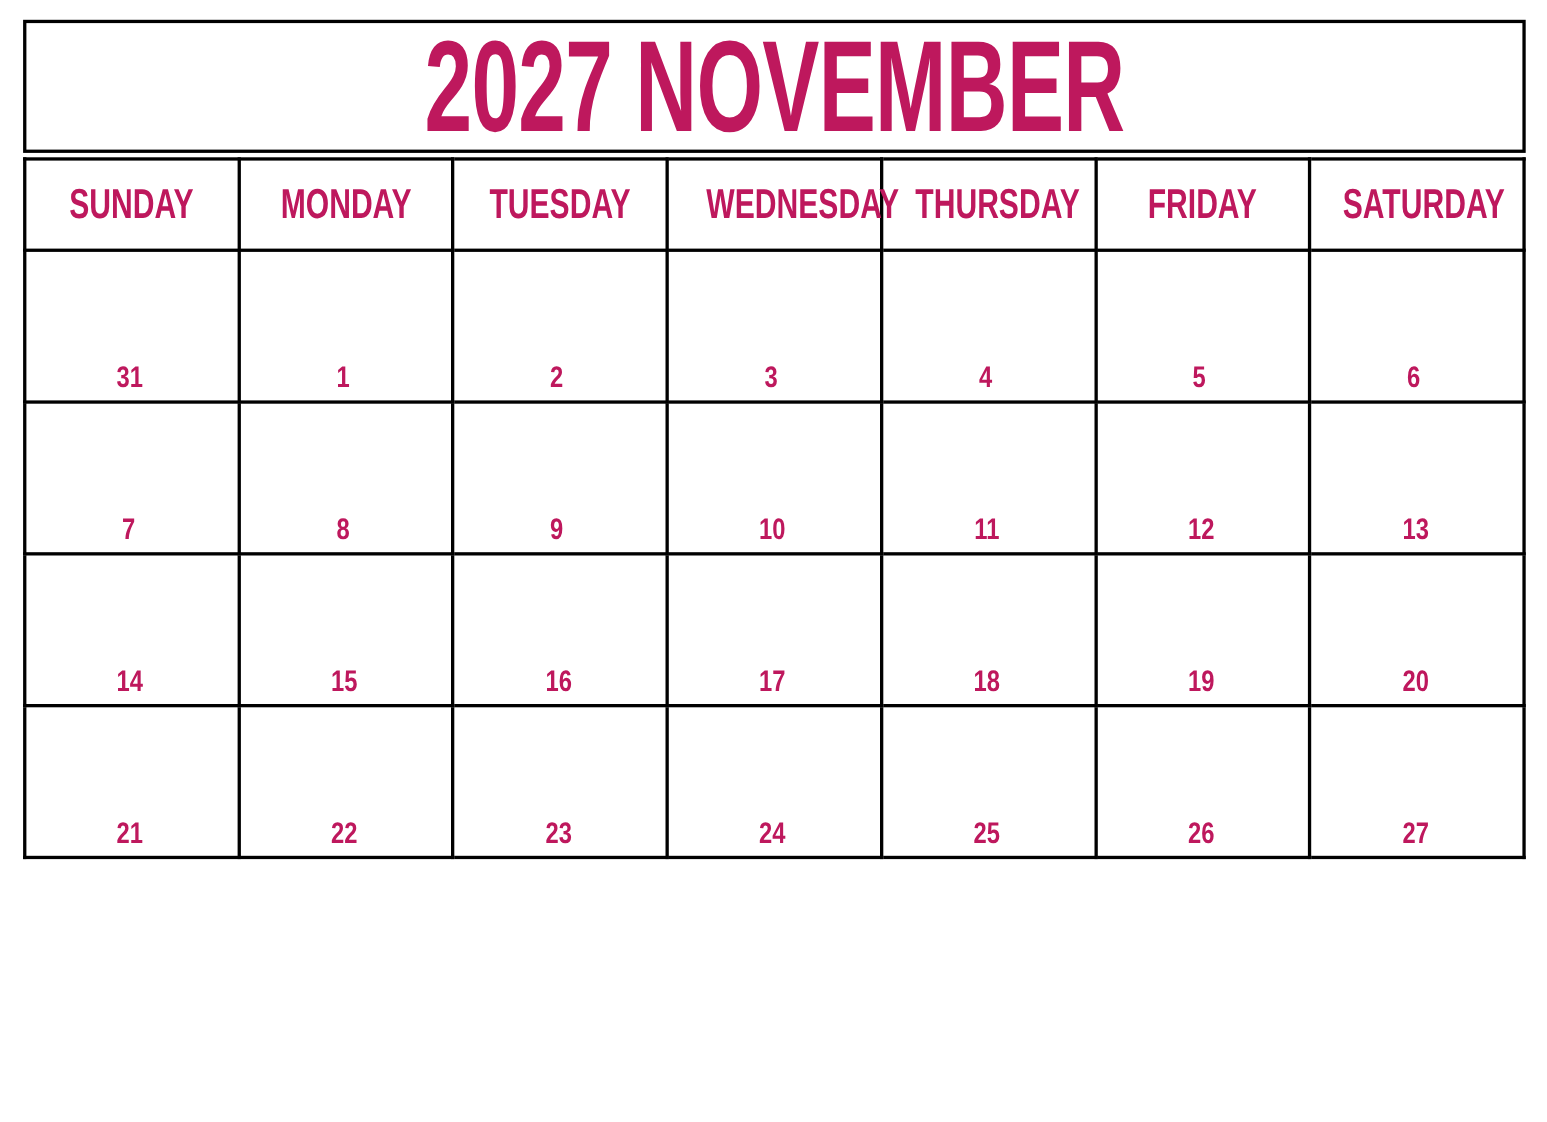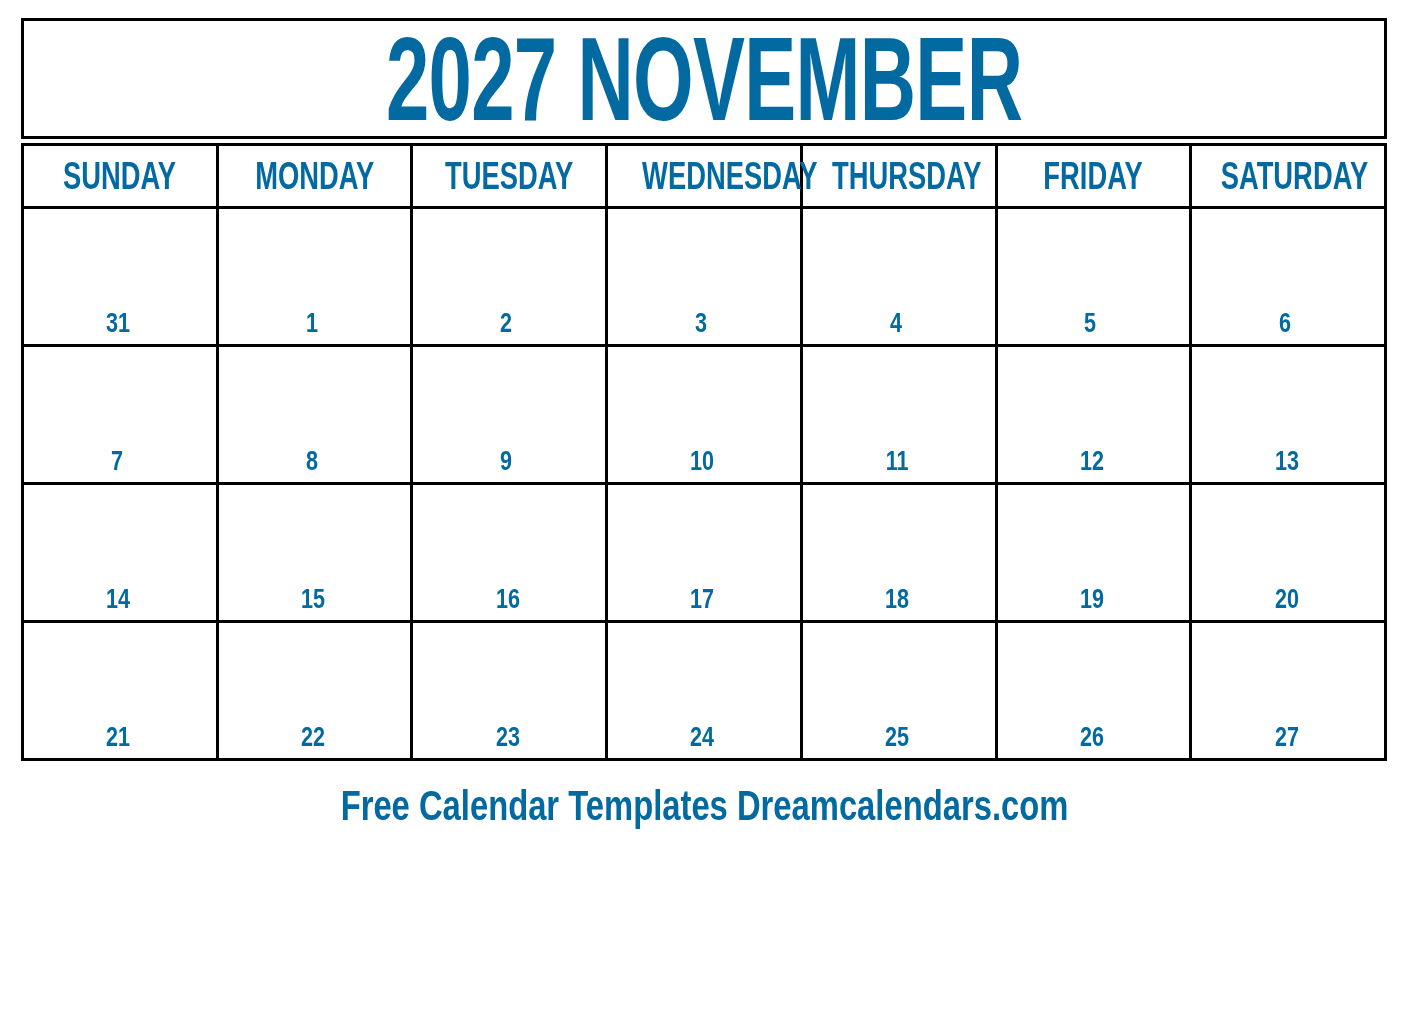--- a/index.html
+++ b/index.html
@@ -5,21 +5,21 @@
   * { box-sizing: border-box; }
   html, body {
     margin: 0; padding: 0;
     width: 1406px; height: 1020px;
     background: #ffffff;
   }
   .calendar {
     position: absolute;
     left: 21px; top: 18px;
     width: 1366px;
-    color: #0369a1;
+    color: #be185d;
     font-family: "Liberation Sans", sans-serif;
     font-weight: 700;
   }
   .title-box {
     height: 121px;
     border: 3px solid #000;
     display: flex;
     align-items: center;
     justify-content: center;
     margin-bottom: 4px;
@@ -35,21 +35,21 @@
   table.grid {
     width: 100%;
     border-collapse: collapse;
     table-layout: fixed;
   }
   table.grid th, table.grid td {
     border: 3px solid #000;
     background: #fff;
   }
   table.grid th {
-    height: 63px;
+    height: 83px;
     text-align: center;
     vertical-align: middle;
     padding: 0;
   }
   .hd {
     display: inline-block;
     font-size: 38px;
     line-height: 1;
     white-space: nowrap;
     transform: scaleX(0.72);
@@ -133,17 +133,14 @@
         <td><span class="num">22</span></td>
         <td><span class="num">23</span></td>
         <td><span class="num">24</span></td>
         <td><span class="num">25</span></td>
         <td><span class="num">26</span></td>
         <td><span class="num">27</span></td>
       </tr>
     </tbody>
   </table>
 
-  <div class="footer">
-    <span class="foot">Free Calendar Templates Dreamcalendars.com</span>
-  </div>
 
 </div>
 
 </body></html>

